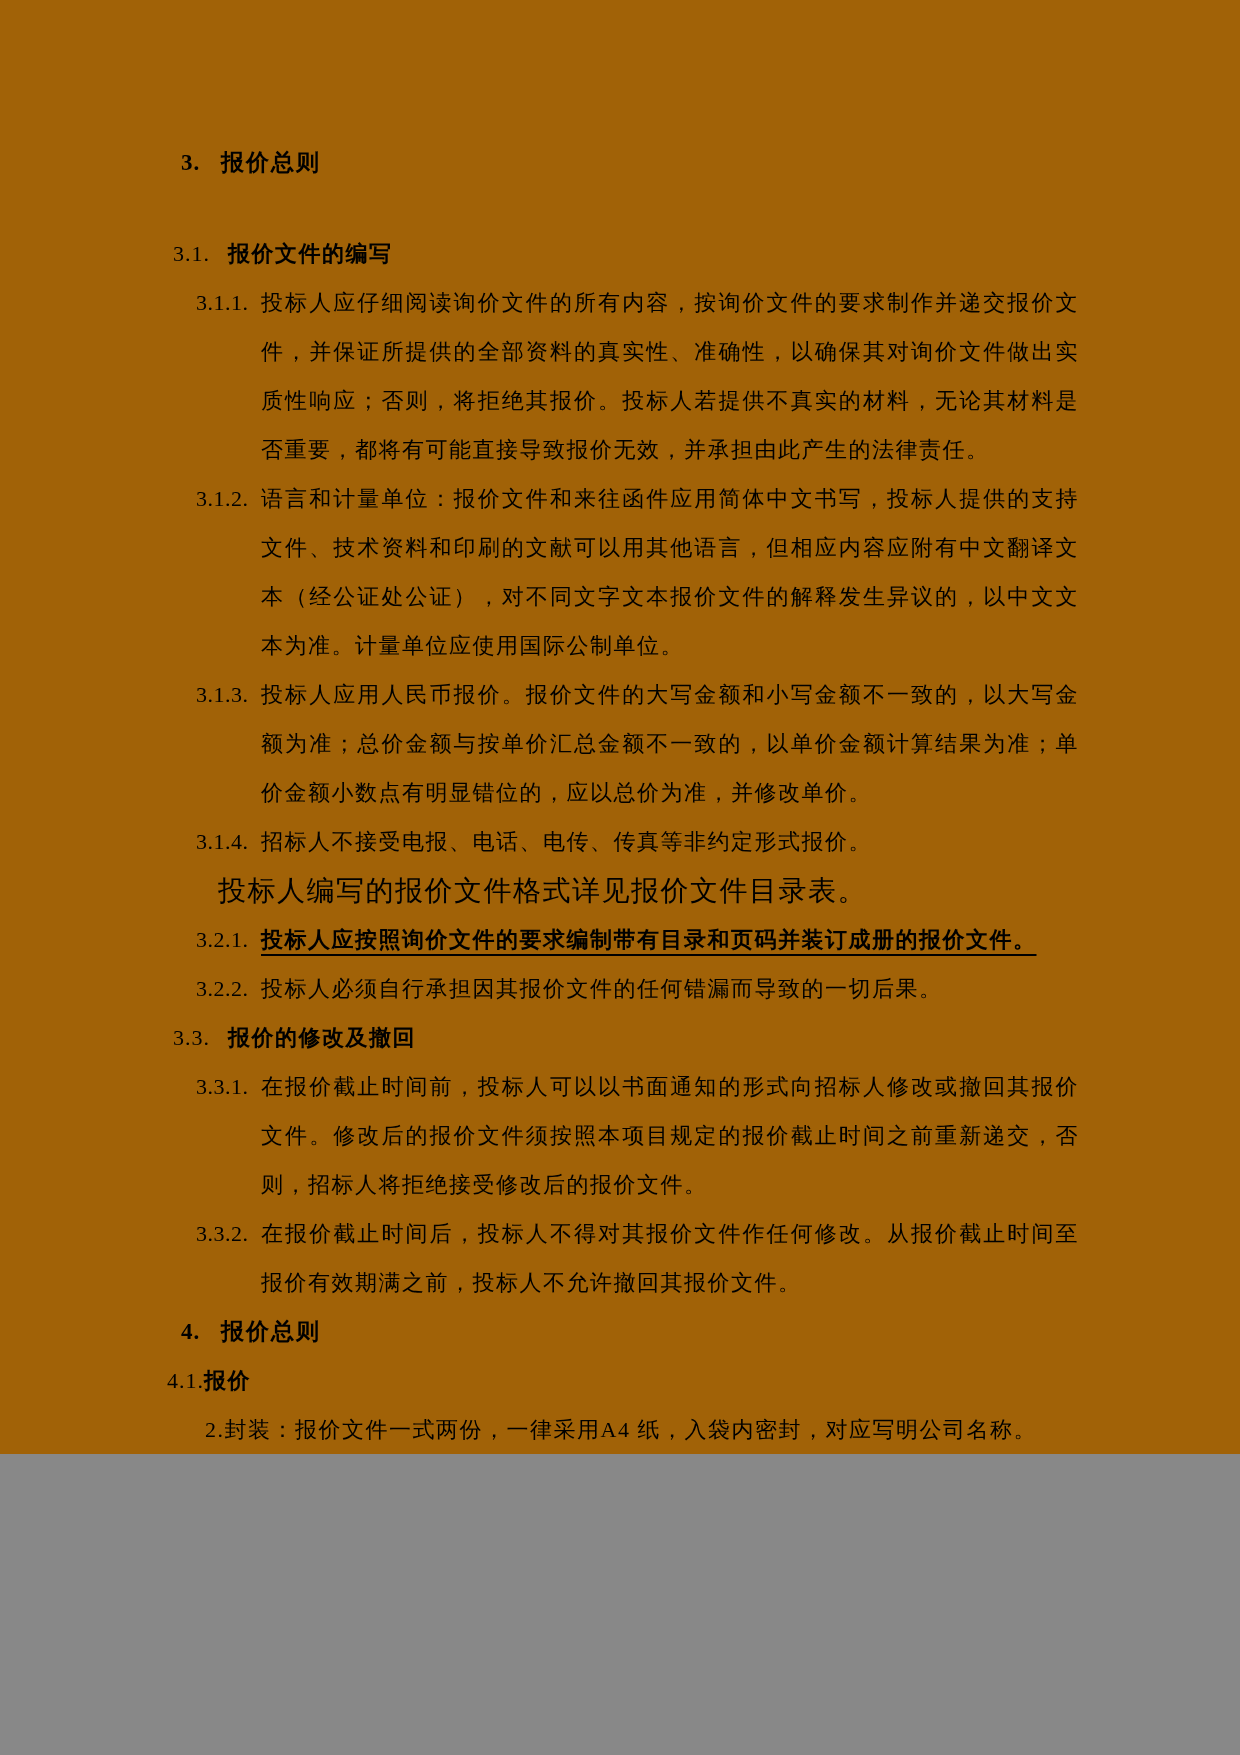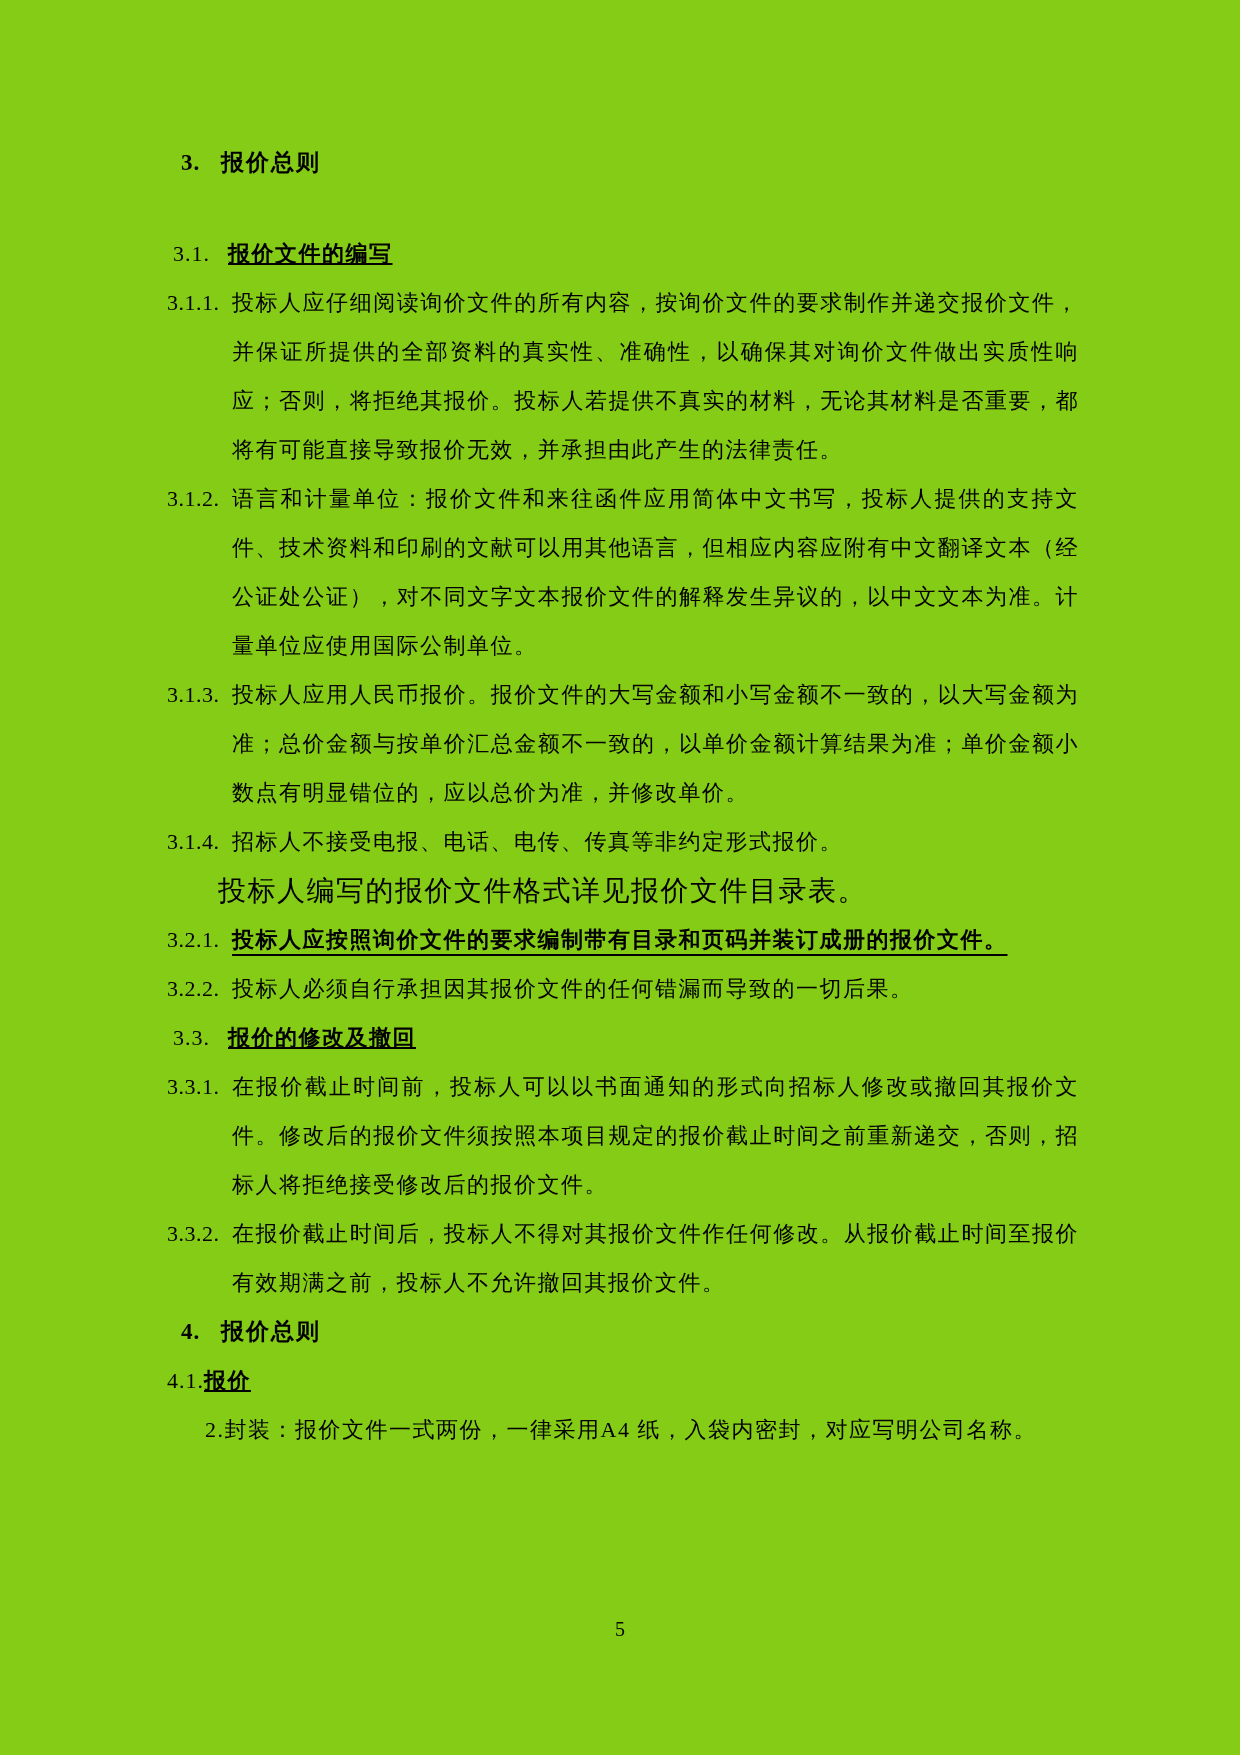--- a/index.html
+++ b/index.html
@@ -1,21 +1,21 @@
 <!DOCTYPE html>
 <html><head>
 <meta charset="utf-8">
 <style>
   html, body { margin: 0; padding: 0; background: #888; }
   .page {
     position: relative;
     width: 1240px;
-    height: 1755px;
+    height: 1454px;
     margin: 0 auto;
-    background: #84cc16;
+    background: #a16207;
     font-family: "Liberation Serif", "DejaVu Serif", serif;
     color: #000000;
     overflow: hidden;
   }
   .content {
     position: absolute;
     left: 167px;
     top: 138px;
     width: 912px;
   }
@@ -35,21 +35,20 @@
   .h1 .htitle {
     font-family: "Liberation Sans", "DejaVu Sans", sans-serif;
     font-weight: bold;
     letter-spacing: 2px;
   }
   .gap-after { margin-bottom: 42px; }
   .h2 {
     font-size: 22px;
     line-height: 49px;
     white-space: nowrap;
-    text-decoration: underline;
   }
   .h2 .hnum {
     display: inline-block;
     min-width: 55px;
     margin-left: 6px;
     letter-spacing: 1px;
   }
   .h2.tight .hnum { min-width: 0; margin-left: 0; }
   .h2 .htitle {
     font-family: "Liberation Sans", "DejaVu Sans", sans-serif;
@@ -57,20 +56,21 @@
     letter-spacing: 1.5px;
   }
   
   .clause {
     position: relative;
     padding-left: 65px;
     font-size: 22px;
     line-height: 49px;
     text-align: justify;
     letter-spacing: 1.5px;
+    margin-left: 29px;
   }
   .clause > .num {
     position: absolute;
     left: 0;
     top: 0;
     letter-spacing: 0.5px;
   }
   .clause.emph > .text {
     font-family: Liberation Sans, sans-serif;
     font-weight: bold;

